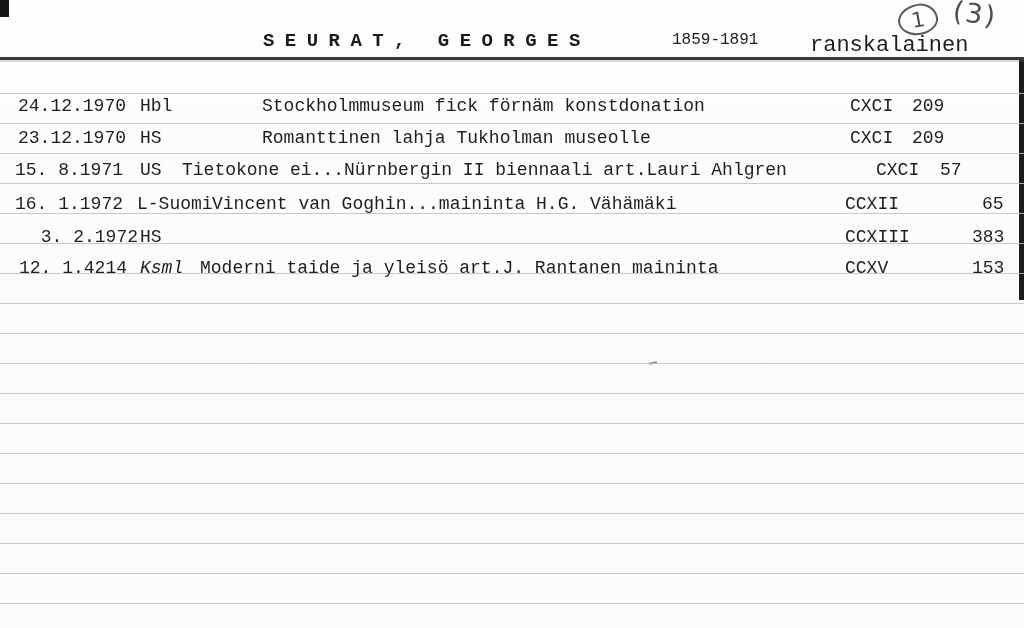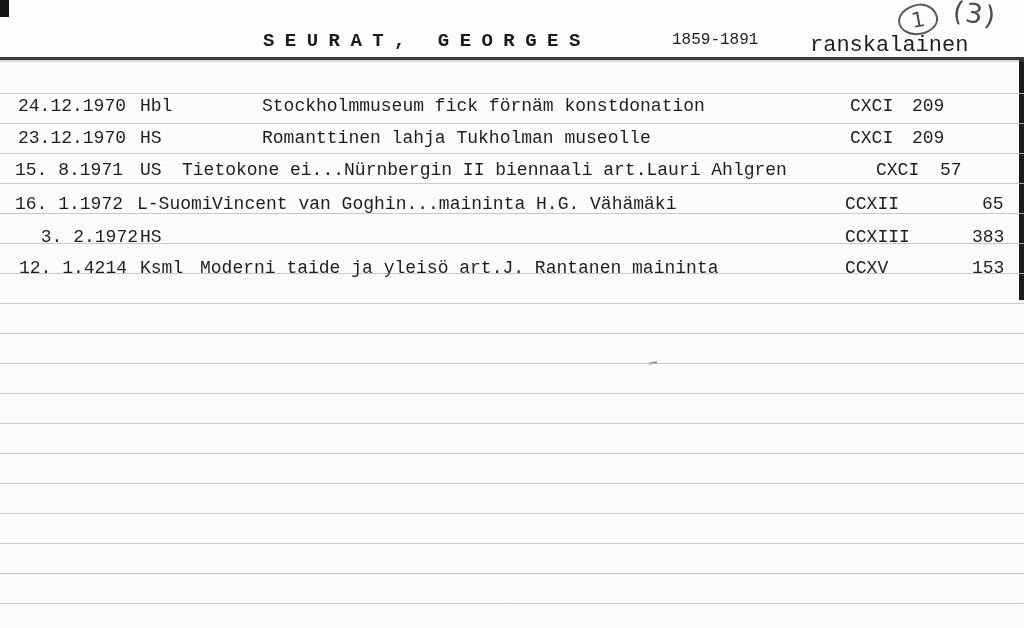--- a/index.html
+++ b/index.html
@@ -112,21 +112,21 @@
   .r2 { top: 160px; }
   .r3 { top: 194px; }
   .r4 { top: 227px; }
   .r5 { top: 258px; }
   
   .r0 .c-date { left: 18px; }  .r0 .c-src { left: 140px; } .r0 .c-txt { left: 262px; text-align: right; } .r0 .c-ref { left: 850px; } .r0 .c-pg { left: 912px; }
   .r1 .c-date { left: 18px; }  .r1 .c-src { left: 140px; } .r1 .c-txt { left: 262px; } .r1 .c-ref { left: 850px; } .r1 .c-pg { left: 912px; }
   .r2 .c-date { left: 15px; }  .r2 .c-src { left: 140px; } .r2 .c-txt { left: 182px; } .r2 .c-ref { left: 876px; } .r2 .c-pg { left: 940px; }
   .r3 .c-date { left: 15px; }  .r3 .c-src { left: 137px; } .r3 .c-txt { left: 212px; } .r3 .c-ref { left: 845px; } .r3 .c-pg { left: 982px; }
   .r4 .c-date { left: 30px; }  .r4 .c-src { left: 140px; } .r4 .c-txt { left: 185px; } .r4 .c-ref { left: 845px; } .r4 .c-pg { left: 972px; }
-  .r5 .c-date { left: 19px; }  .r5 .c-src { left: 140px; } .r5 .c-txt { left: 200px; } .r5 .c-ref { left: 845px; } .r5 .c-pg { left: 972px; }
+  .r5 .c-date { left: 19px; }  .r5 .c-src { left: 140px; font-style: italic; } .r5 .c-txt { left: 200px; } .r5 .c-ref { left: 845px; } .r5 .c-pg { left: 972px; }
 </style>
 </head>
 <body>
 
 <div class="card">
 
   <div class="corner-mark"></div>
   <div class="edge-strip"></div>
   <div class="speck"></div>
 

